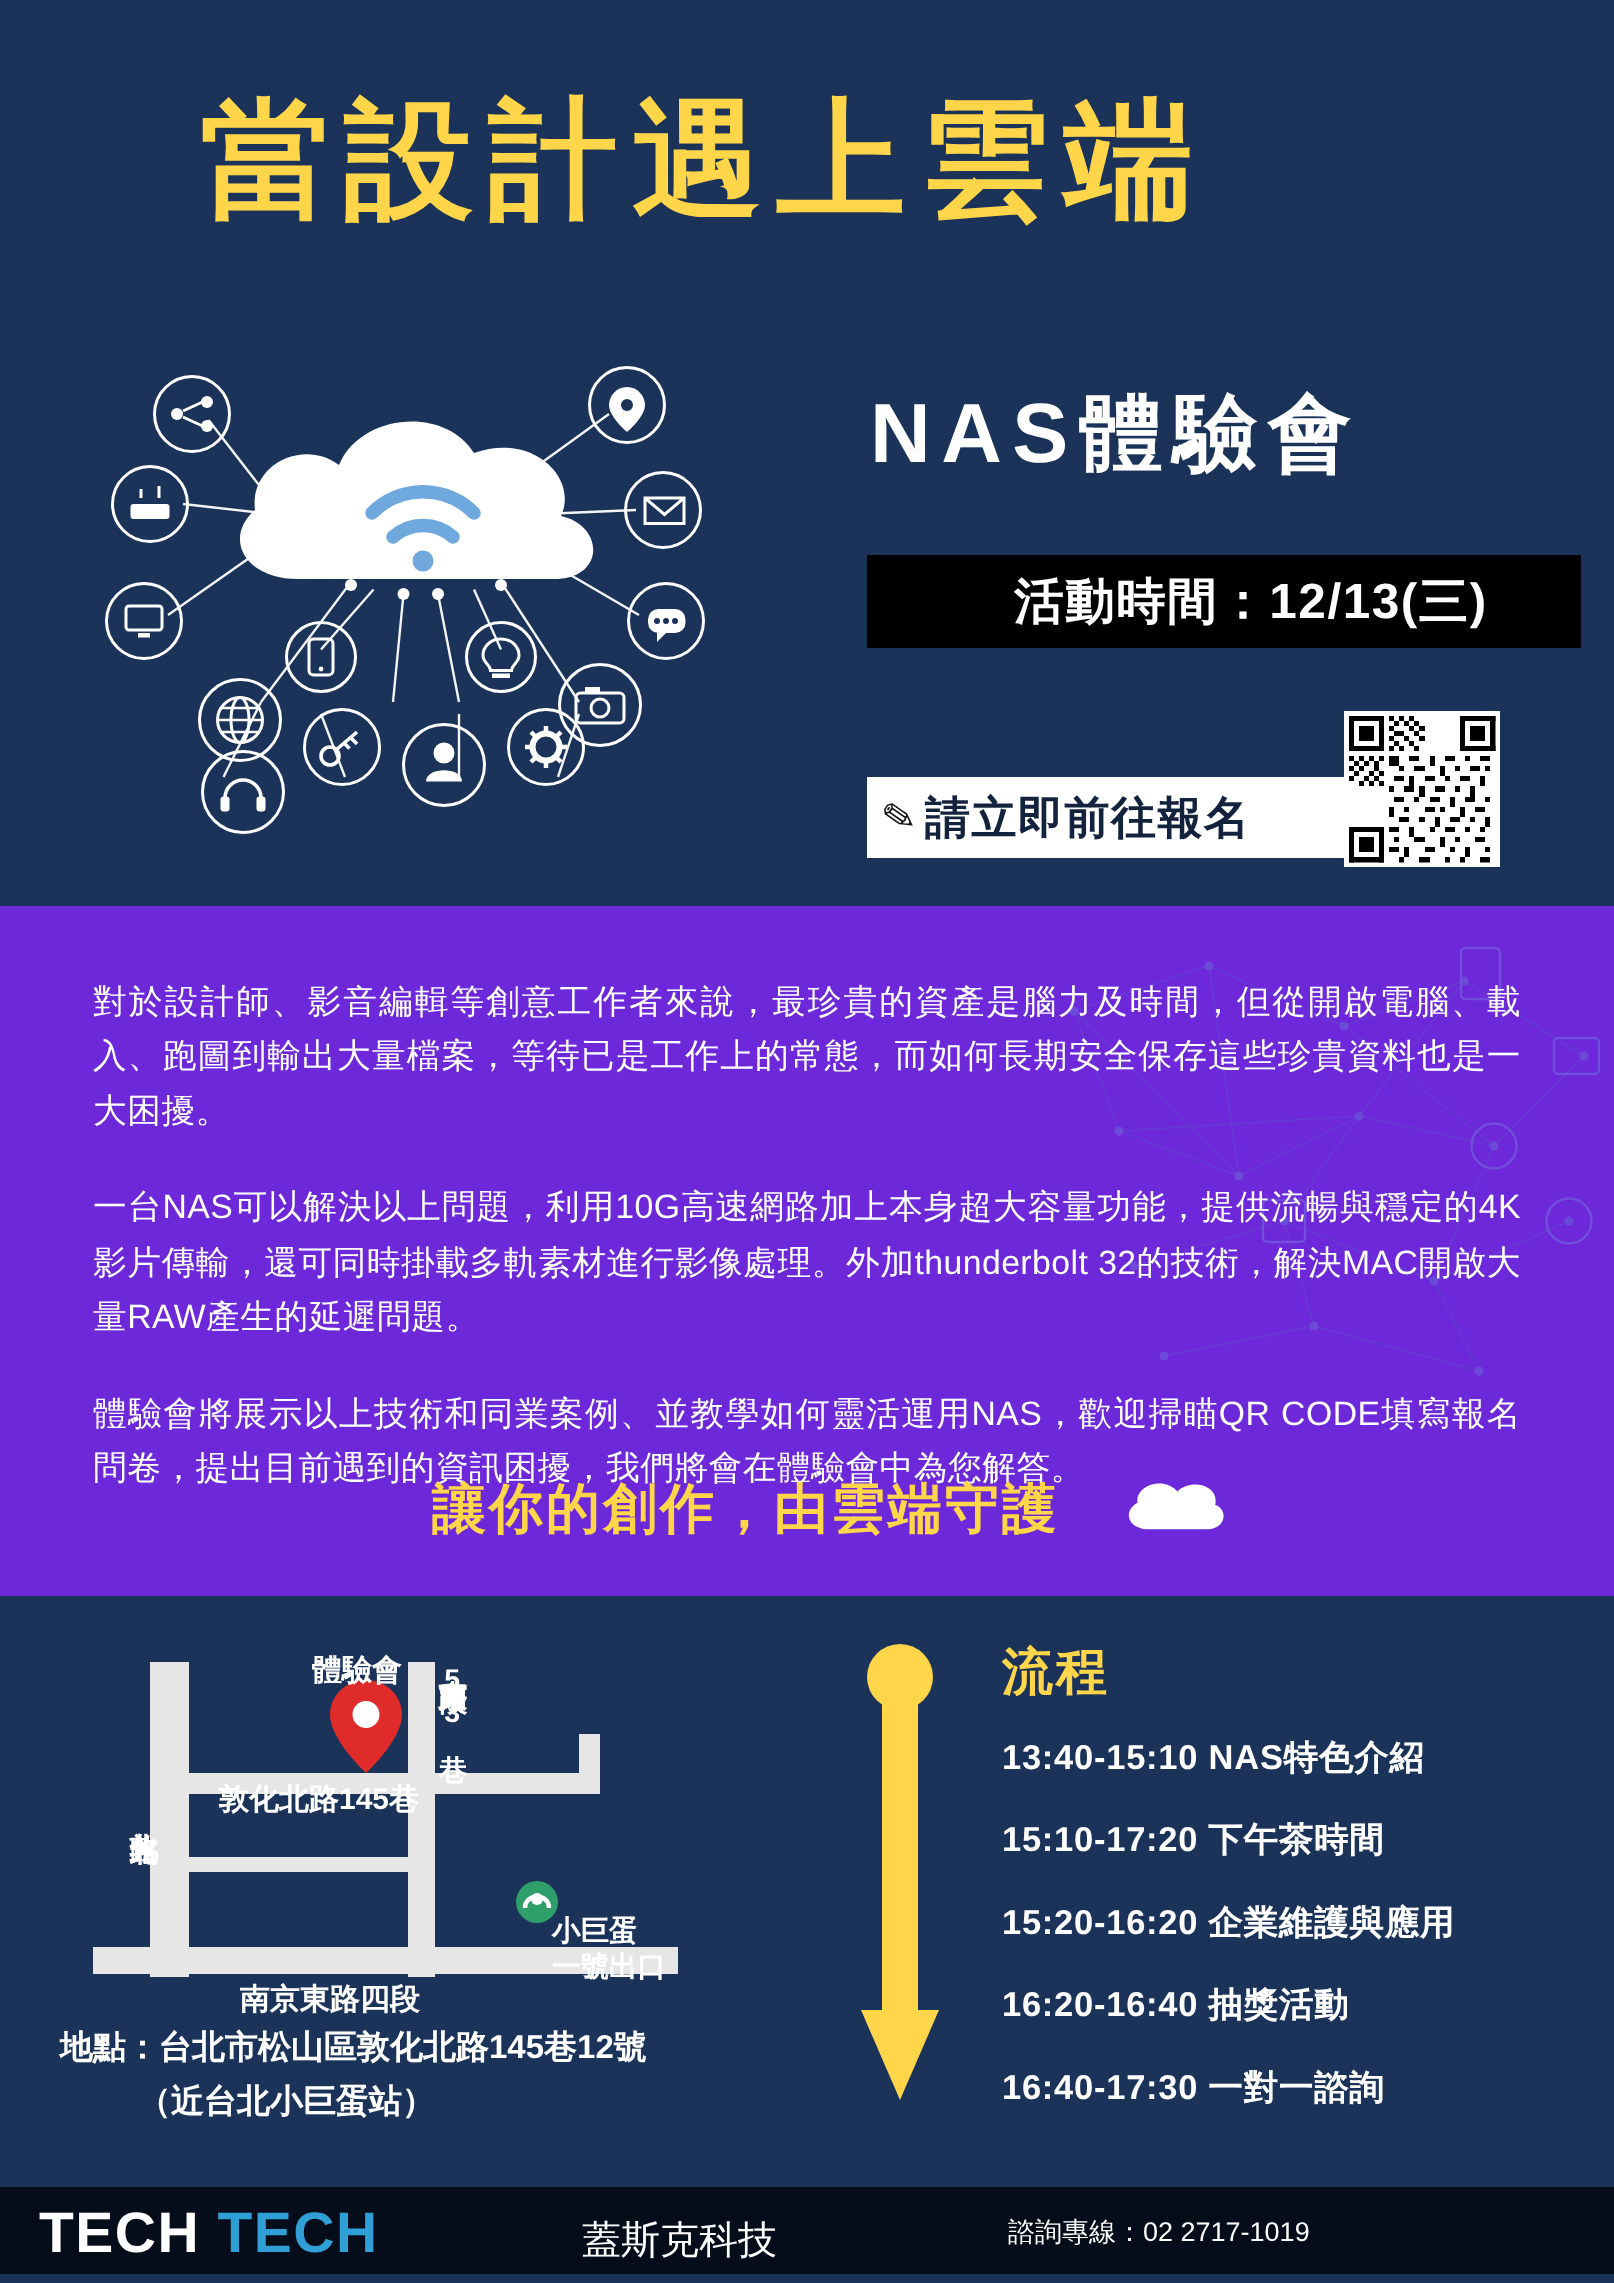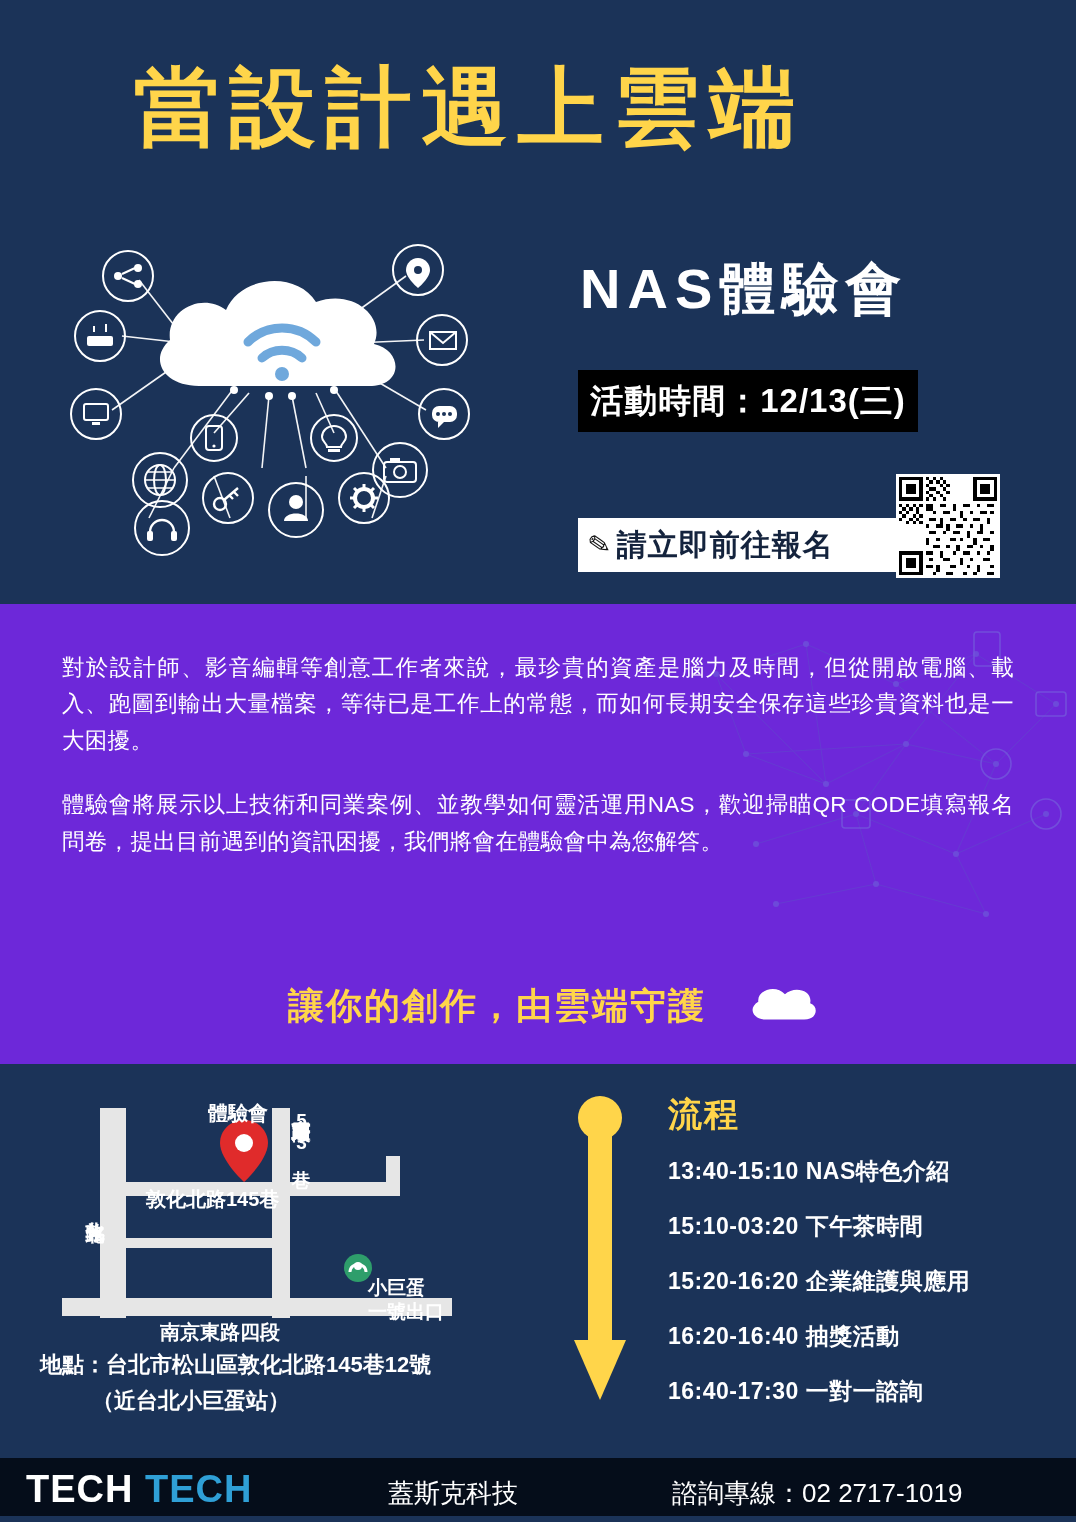--- a/index.html
+++ b/index.html
@@ -52,26 +52,27 @@
     width: 460px;
     font-size: 56px;
     font-weight: bold;
     letter-spacing: 7px;
     color: #ffffff;
     white-space: nowrap;
   }
   .time-banner {
     position: absolute;
     left: 578px; top: 370px;
-    width: 340px;
+    width: 440px;
     height: 62px;
     background: #000000;
     display: flex;
     align-items: center;
     justify-content: center;
+    padding-left: 36px;
   }
   .time-banner span {
     font-size: 33px;
     font-weight: bold;
     color: #ffffff;
     letter-spacing: 1px;
     white-space: nowrap;
   }
   .signup-banner {
     position: absolute;
@@ -273,21 +274,21 @@
   .footer-company {
     position: absolute;
     left: 388px; top: 18px;
     font-size: 26px;
     color: #ffffff;
     white-space: nowrap;
   }
   .footer-phone {
     position: absolute;
     left: 672px; top: 18px;
-    font-size: 26px;
+    font-size: 18px;
     color: #ffffff;
     white-space: nowrap;
   }
   .footer-divider {
     position: absolute;
     left: 0; top: 1516px;
     width: 1076px;
     height: 6px;
     background: #1b3358;
   }
@@ -589,20 +590,21 @@
         <rect x="318" y="18" width="26" height="34" rx="3"></rect>
         <rect x="380" y="78" width="30" height="24" rx="3"></rect>
         <rect x="186" y="186" width="28" height="28" rx="3"></rect>
         <circle cx="340" cy="150" r="15"></circle>
         <circle cx="390" cy="200" r="15"></circle>
       </g>
     </svg>
   </div>
 
   <p class="body-para p1">對於設計師、影音編輯等創意工作者來說，最珍貴的資產是腦力及時間，但從開啟電腦、載入、跑圖到輸出大量檔案，等待已是工作上的常態，而如何長期安全保存這些珍貴資料也是一大困擾。</p>
+  <p class="body-para p2">一台NAS可以解決以上問題，利用10G高速網路加上本身超大容量功能，提供流暢與穩定的4K影片傳輸，還可同時掛載多軌素材進行影像處理。外加thunderbolt 32的技術，解決MAC開啟大量RAW產生的延遲問題。</p>
   <p class="body-para p3">體驗會將展示以上技術和同業案例、並教學如何靈活運用NAS，歡迎掃瞄QR CODE填寫報名問卷，提出目前遇到的資訊困擾，我們將會在體驗會中為您解答。</p>
 
   <div class="tagline">
     <span>讓你的創作，由雲端守護</span>
     <span class="cloudglyph">
       <svg viewBox="0 0 100 54" width="100" height="40" xmlns="http://www.w3.org/2000/svg">
         <path d="M28 48 C10 48 4 32 18 24 C16 8 42 0 54 14 C66 2 92 8 88 26 C100 30 98 48 80 48 Z" fill="#ffffff"></path>
       </svg>
     </span>
   </div>
@@ -658,21 +660,21 @@
     <svg viewBox="0 0 56 310" width="56" height="310" xmlns="http://www.w3.org/2000/svg">
       <circle cx="28" cy="24" r="22" fill="#ffd54a"></circle>
       <rect x="16" y="24" width="24" height="228" fill="#ffd54a"></rect>
       <path d="M2 246 L54 246 L28 306 Z" fill="#ffd54a"></path>
     </svg>
   </div>
 
   <div class="sched-title">流程</div>
   <div class="sched-list">
     <div class="sched-item">13:40-15:10 NAS特色介紹</div>
-    <div class="sched-item">15:10-03:20 下午茶時間</div>
+    <div class="sched-item">15:10-17:20 下午茶時間</div>
     <div class="sched-item">15:20-16:20 企業維護與應用</div>
     <div class="sched-item">16:20-16:40 抽獎活動</div>
     <div class="sched-item">16:40-17:30 一對一諮詢</div>
   </div>
 </div>
 
 <div class="footer">
   <div class="footer-logo">
     <span class="zone">TECH</span><span> </span><span class="tech">TECH</span>
   </div>

